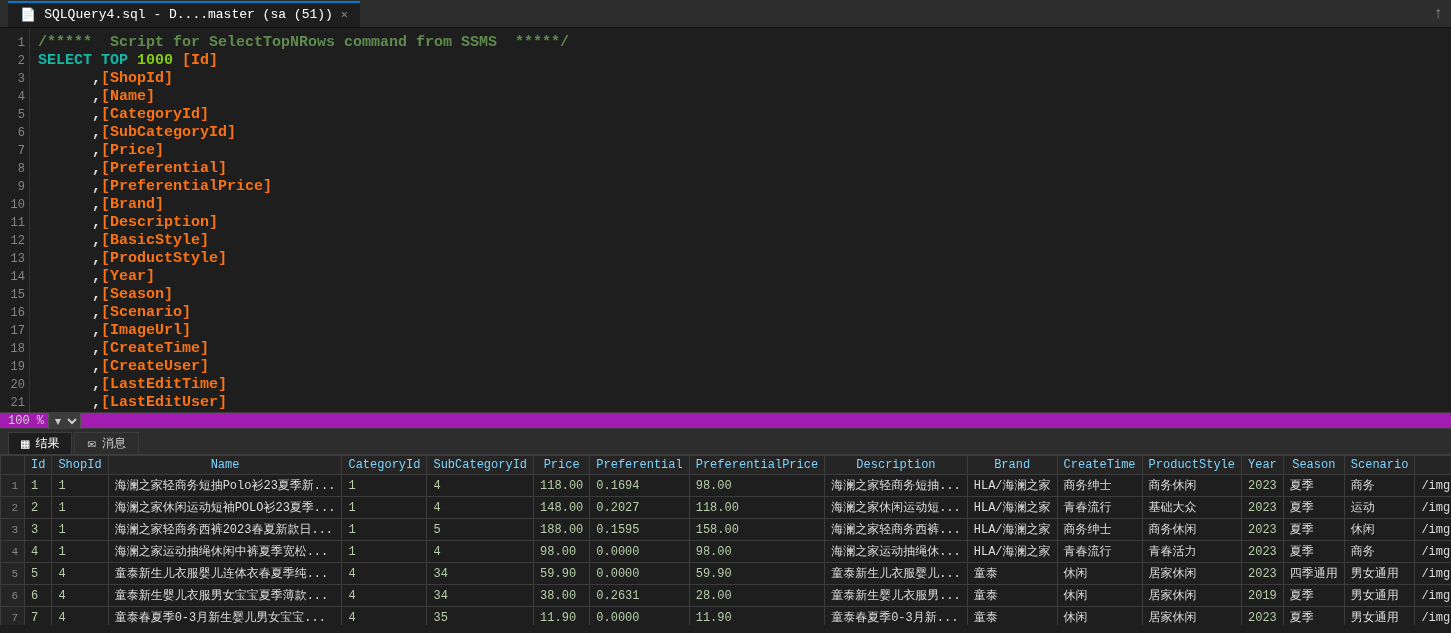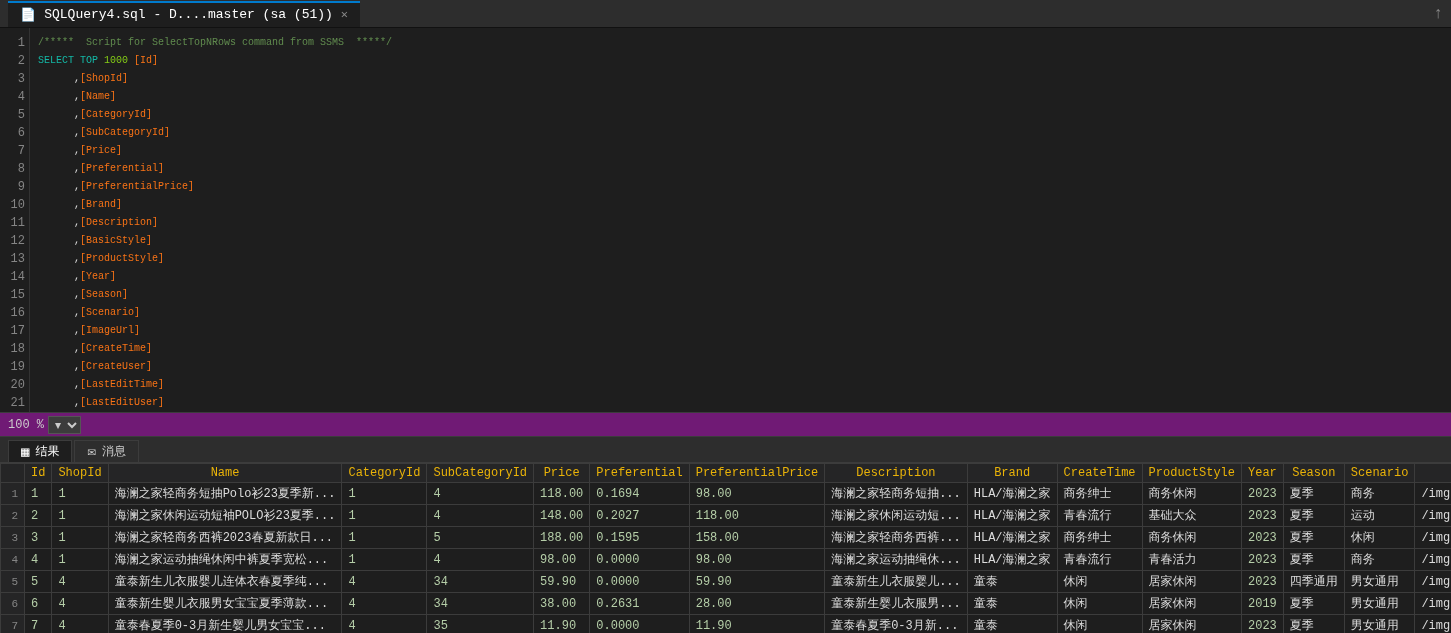--- a/index.html
+++ b/index.html
@@ -54,36 +54,37 @@
       text-align: right;
       font-size: 12px;
       line-height: 18px;
       border-right: 1px solid #333;
       user-select: none;
       flex-shrink: 0;
     }
     #code-area {
       flex: 1;
       padding: 6px 8px;
-      font-size: 10px;
+      font-size: 15px;
       line-height: 18px;
       overflow: auto;
       background: #1e1e1e;
       color: #dcdcdc;
+      font-weight: bold;
     }
     .code-line { white-space: pre; display: block; }
     .kw { color: #14b8a6; }
     .cm { color: #608b4e; }
     .num { color: #84cc16; }
     .sq { color: #f97316; }
 
     
     #zoom-bar {
-      height: 24px;
-      background: #701a75;
+      height: 16px;
+      background: #a21caf;
       border-bottom: 1px solid #3c3c3c;
       display: flex;
       align-items: center;
       padding: 0 8px;
       color: #ccc;
       font-size: 12px;
       gap: 4px;
     }
     #zoom-bar select {
       background: #3c3c3c;
@@ -130,21 +131,21 @@
       background: #1e1e1e;
     }
     table {
       border-collapse: collapse;
       font-size: 12px;
       white-space: nowrap;
       width: max-content;
     }
     thead tr th {
       background: #252526;
-      color: #eab308;
+      color: #7dd3fc;
       border: 1px solid #3c3c3c;
       padding: 2px 6px;
       font-weight: normal;
       position: sticky;
       top: 0;
       z-index: 2;
     }
     thead tr th:first-child {
       background: #252526;
       color: #858585;

